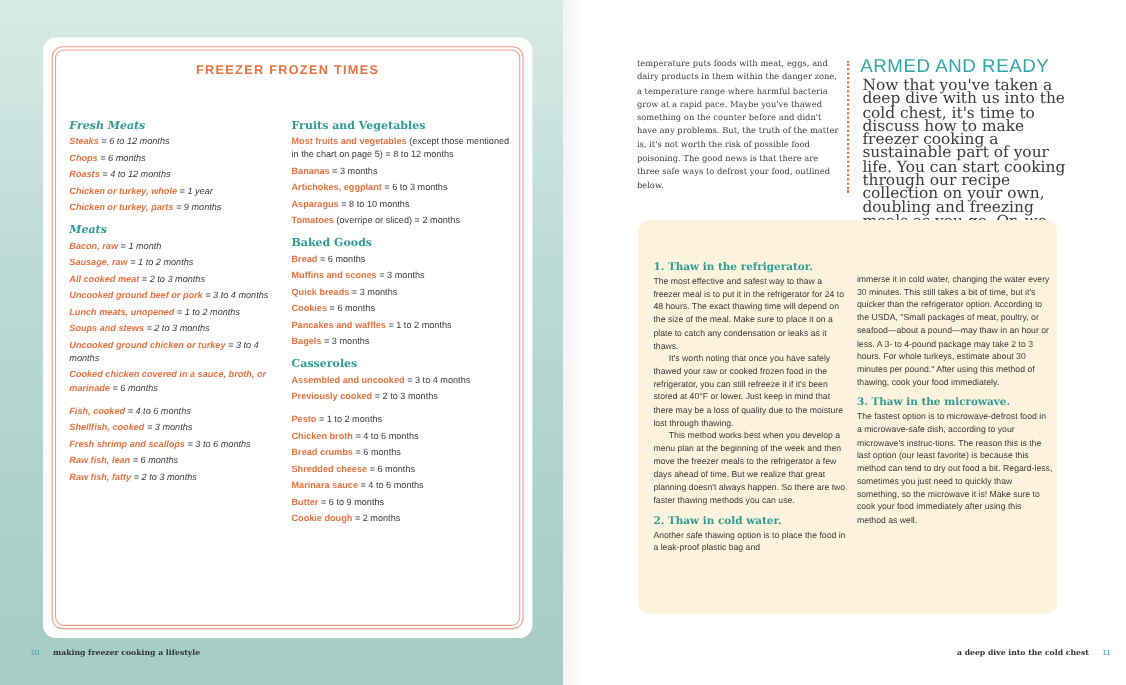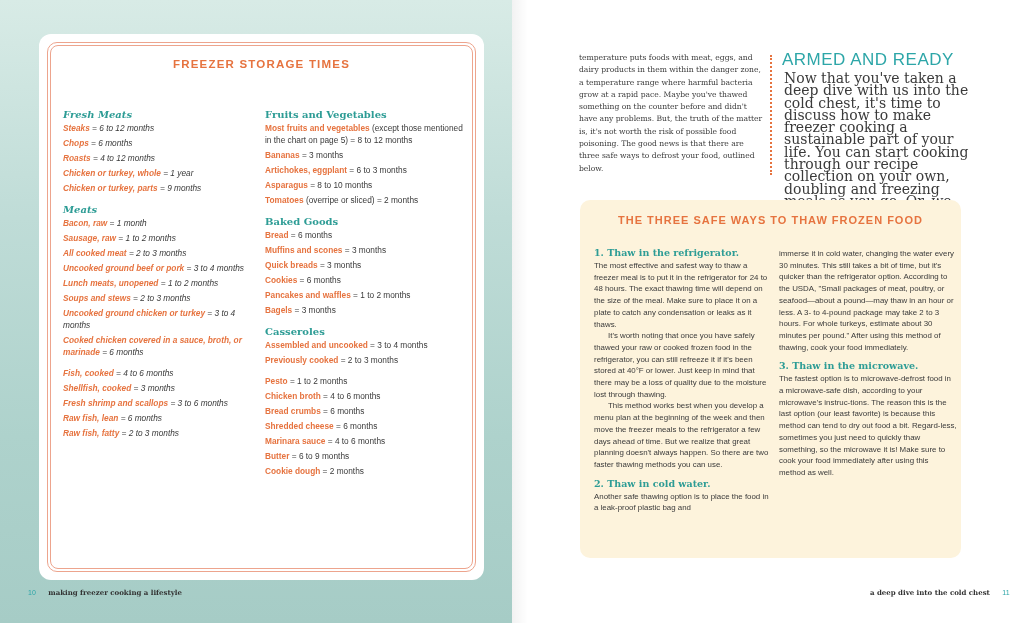--- a/index.html
+++ b/index.html
@@ -76,39 +76,39 @@
     }
     .thaw-title {
       position: absolute; left: 0; right: 0; top: 14px; text-align: center;
       color: #e6733f; font-weight: bold; font-size: 11px; letter-spacing: 1px;
     }
     .thaw-col { position: absolute; top: 36px; width: 178px; font-size: 7.9px; line-height: 11.7px; color: #3a3a3a; }
     .thaw-col-left { left: 14px; }
     .thaw-col-right { left: 199px; top: 48px; }
     .thaw-heading {
       font-family: "DejaVu Serif", serif; font-weight: bold; color: #2d9c95;
-      font-size: 9.5px; line-height: 13px; margin: 10px 0 1px 0;
+      font-size: 9.5px; line-height: 13px; margin: 0 0 1px 0;
     }
     .thaw-col p { margin-bottom: 0; }
     .thaw-col p.indent { text-indent: 14px; }
     .thaw-col .gap { margin-top: 6px; }
 
     .footer-right {
       position: absolute; left: 870px; top: 588px; font-size: 7px; color: #333;
       font-family: "DejaVu Serif", serif; font-weight: bold;
     }
     .footer-right .pnum { color: #2da6a8; font-family: "Liberation Sans", sans-serif; margin-left: 10px; font-weight: normal; }
   </style>
 </head>
 <body>
 
 <div class="left-page">
   <div class="card">
     <div class="card-border"></div>
-    <div class="card-title">FREEZER STORAGE TIMES</div>
+    <div class="card-title">FREEZER FROZEN TIMES</div>
     <div class="col col-left" id="col-left">
         <div class="section">
           <div class="section-title">Fresh Meats</div>
           <div class="entry"><span class="item">Steaks</span><span> = 6 to 12 months</span></div>
           <div class="entry"><span class="item">Chops</span><span> = 6 months</span></div>
           <div class="entry"><span class="item">Roasts</span><span> = 4 to 12 months</span></div>
           <div class="entry"><span class="item">Chicken or turkey, whole</span><span> = 1 year</span></div>
           <div class="entry"><span class="item">Chicken or turkey, parts</span><span> = 9 months</span></div>
         </div>
         <div class="section">
@@ -172,21 +172,20 @@
 
 <div class="right-page"></div>
 <div class="gutter-shadow"></div>
 
 <div class="intro-text">temperature puts foods with meat, eggs, and dairy products in them within the danger zone, a temperature range where harmful bacteria grow at a rapid pace. Maybe you've thawed something on the counter before and didn't have any problems. But, the truth of the matter is, it's not worth the risk of possible food poisoning. The good news is that there are three safe ways to defrost your food, outlined below.</div>
 <div class="dotted-divider"></div>
 <div class="armed-title">ARMED AND READY</div>
 <div class="armed-text">Now that you've taken a deep dive with us into the cold chest, it's time to discuss how to make freezer cooking a sustainable part of your life. You can start cooking through our recipe collection on your own, doubling and freezing meals as you go. Or, we have a fun and practical suggestion for you: Start freezer cooking with friends!</div>
 
 <div class="thaw-box">
-  <div class="thaw-title">THE THREE SAFE WAYS TO THAW FROZEN FOOD</div>
   <div class="thaw-col thaw-col-left">
     <div class="thaw-heading">1. Thaw in the refrigerator.</div>
     <p>The most effective and safest way to thaw a freezer meal is to put it in the refrigerator for 24 to 48 hours. The exact thawing time will depend on the size of the meal. Make sure to place it on a plate to catch any condensation or leaks as it thaws.</p>
     <p class="indent">It's worth noting that once you have safely thawed your raw or cooked frozen food in the refrigerator, you can still refreeze it if it's been stored at 40°F or lower. Just keep in mind that there may be a loss of quality due to the moisture lost through thawing.</p>
     <p class="indent">This method works best when you develop a menu plan at the beginning of the week and then move the freezer meals to the refrigerator a few days ahead of time. But we realize that great planning doesn't always happen. So there are two faster thawing methods you can use.</p>
     <div class="thaw-heading gap">2. Thaw in cold water.</div>
     <p>Another safe thawing option is to place the food in a leak-proof plastic bag and</p>
   </div>
   <div class="thaw-col thaw-col-right">
     <p>immerse it in cold water, changing the water every 30 minutes. This still takes a bit of time, but it's quicker than the refrigerator option. According to the USDA, "Small packages of meat, poultry, or seafood—about a pound—may thaw in an hour or less. A 3- to 4-pound package may take 2 to 3 hours. For whole turkeys, estimate about 30 minutes per pound." After using this method of thawing, cook your food immediately.</p>

